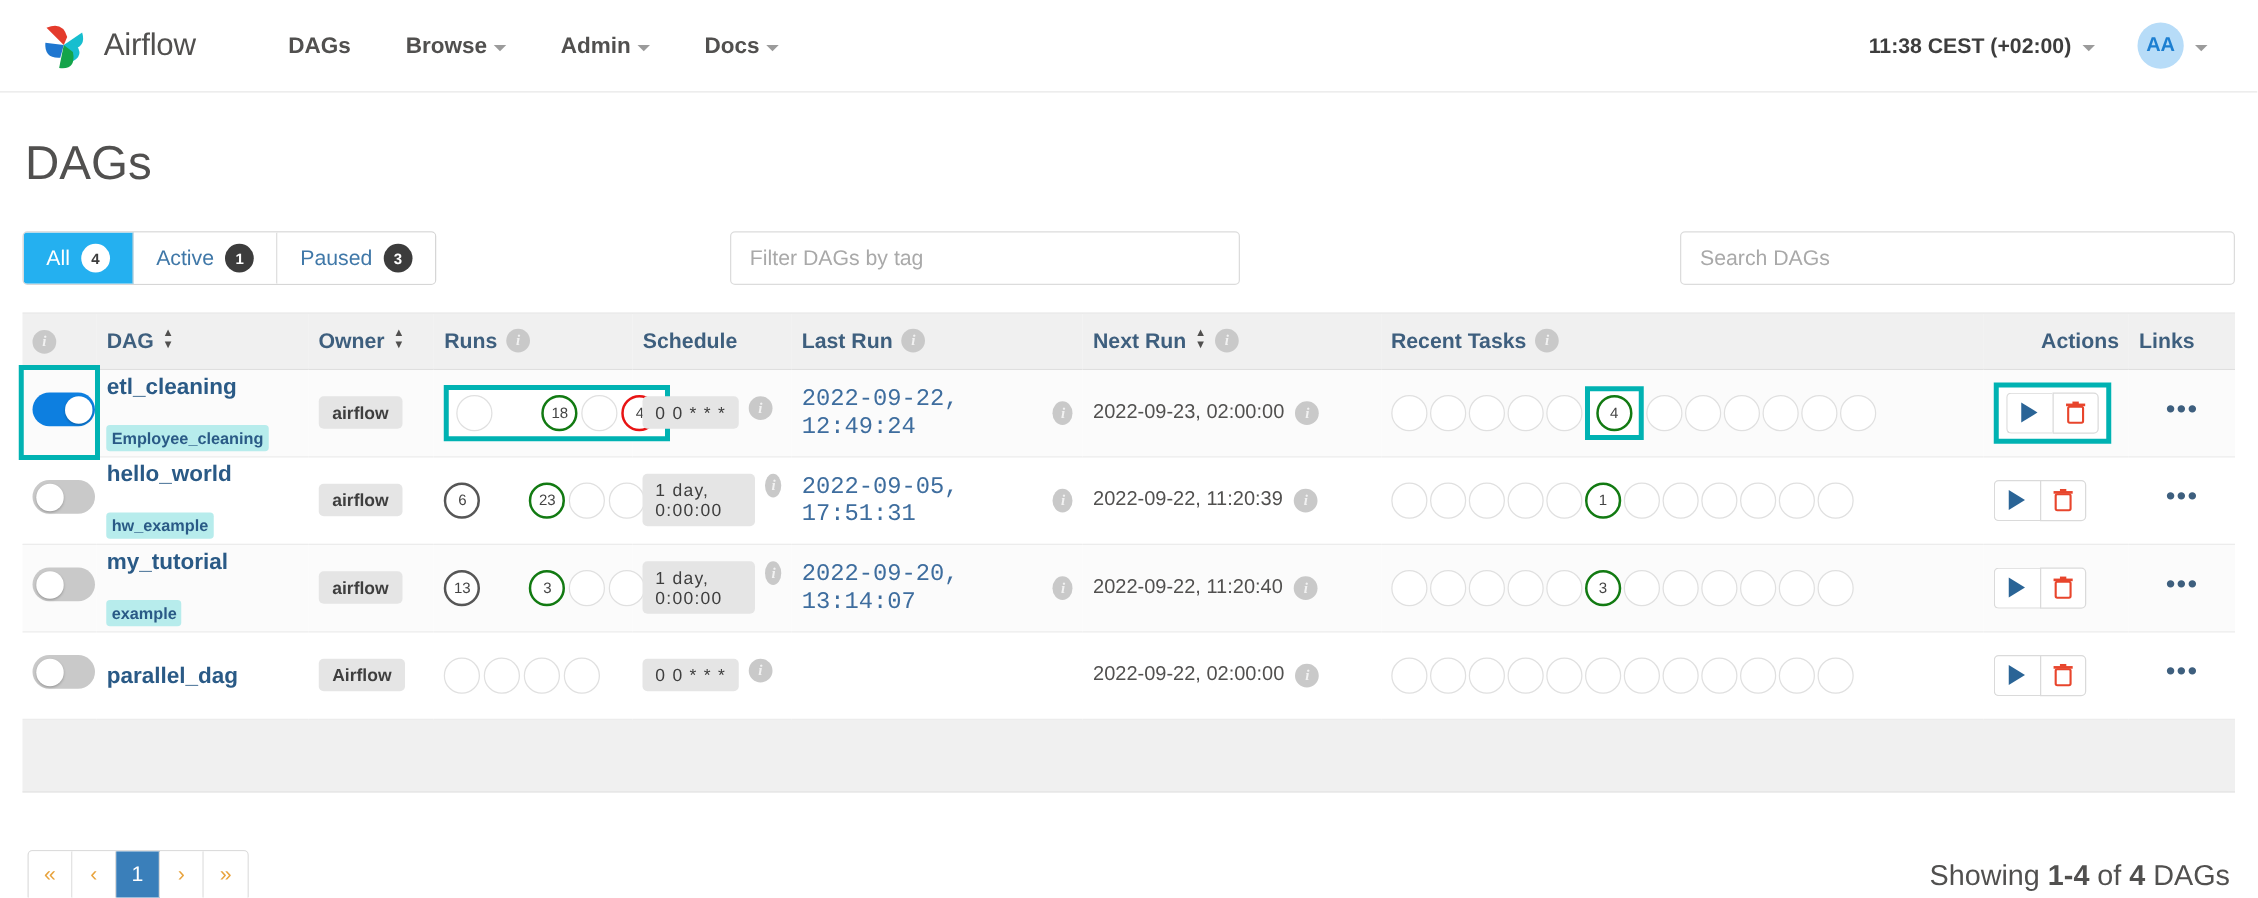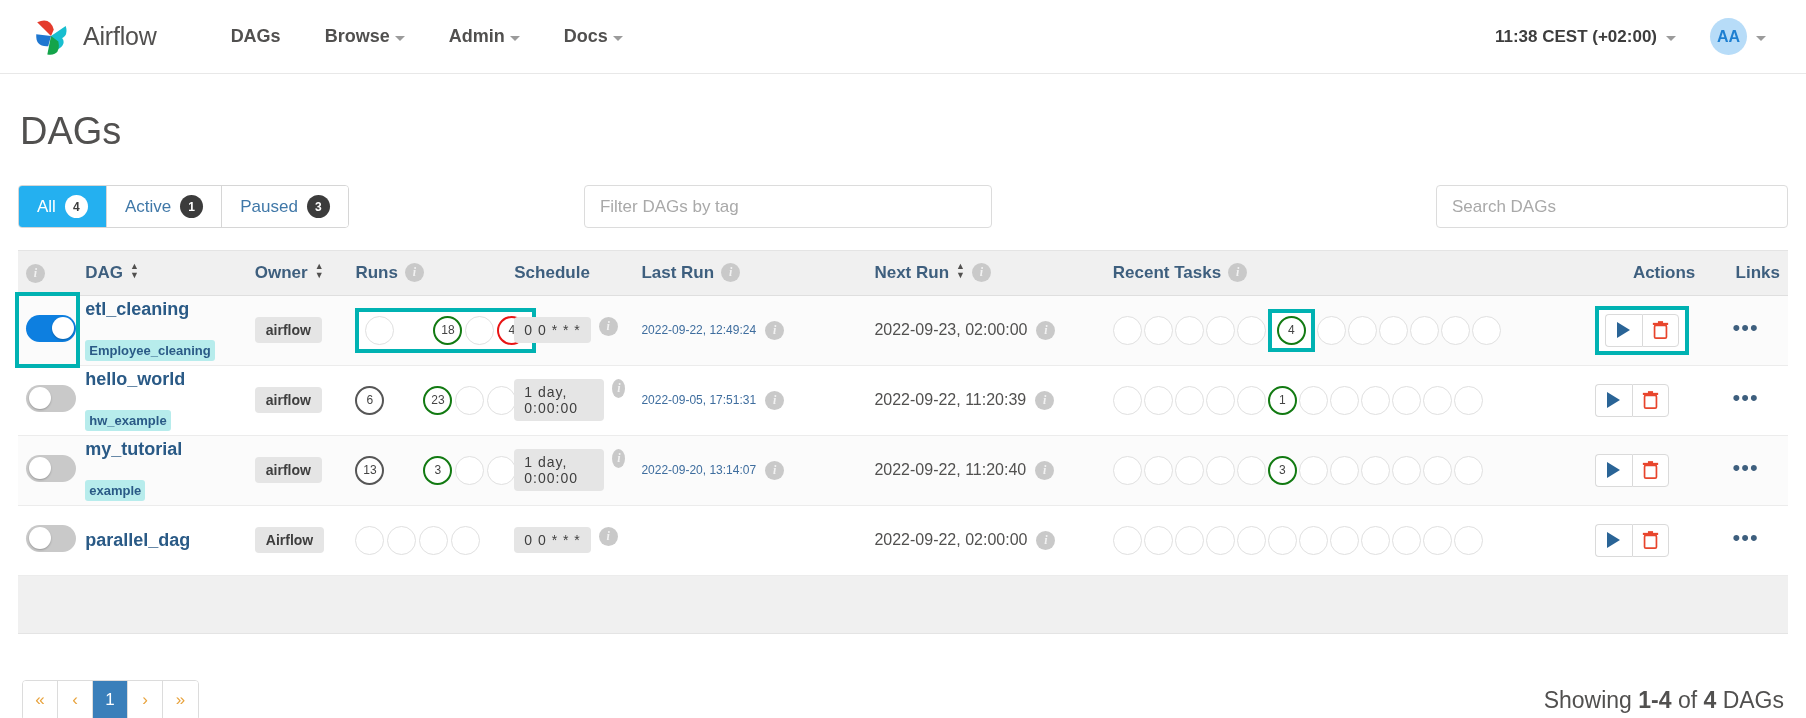--- a/index.html
+++ b/index.html
@@ -66,21 +66,21 @@
     display: flex; align-items: center; justify-content: center; padding: 0 5px;
   }
   .seg.active .badge { background: #fff; color: #3d3d3d; }
 
   .filter-input, .search-input {
     height: 43px; border: 1px solid #dcdcdc; border-radius: 4px;
     font-size: 17px; color: #51504f; padding: 0 15px;
     font-family: "Liberation Sans", sans-serif; background: #fff;
   }
   .filter-input { width: 408px; margin-left: 235px; }
-  .search-input { width: 352px; margin-left: auto; }
+  .search-input { width: 444px; margin-left: auto; }
   .filter-input::placeholder, .search-input::placeholder { color: #a9a9a9; }
 
   
   .table-wrap { margin-top: 22px; border-top: 1px solid #e4e4e4; }
   table { width: 100%; border-collapse: collapse; table-layout: fixed; }
   thead th {
     background: #f0f0f0; height: 44px;
     font-size: 17px; font-weight: bold; color: #3e5f7e;
     text-align: left; padding: 0 8px; vertical-align: middle;
     border-bottom: 1px solid #dfdfdf; white-space: nowrap;
@@ -132,21 +132,21 @@
   .circ.empty { border-width: 1.5px; }
   .circ.green { border-color: #127a12; margin-left: 36px; }
   .circ.red { border-color: #e81414; }
   .circ.dark { border-color: #565656; }
 
   .sched-pill {
     display: inline-block; background: #e5e5e5; color: #3e3e3e;
     font-size: 14px; padding: 5px 10px; border-radius: 4px; letter-spacing: 1px;
   }
   .sched-wrap { display: flex; align-items: flex-start; gap: 8px; }
-  .run-date { color: #3e6d9e; font-size: 12px; cursor: pointer; }
+  .run-date { color: #3e6d9e; font-size: 19px; cursor: pointer; font-family: Liberation Mono, monospace; }
   .date-wrap { display: flex; align-items: center; gap: 9px; }
 
   .recent-tasks { display: flex; align-items: center; gap: 2px; }
   .rt { width: 29px; height: 29px; border-radius: 50%; border: 1.5px solid #e0e0e0; background: #fff;
         display: flex; align-items: center; justify-content: center; font-size: 12px; color: #444; flex: 0 0 auto; cursor: pointer; }
   .rt.green { border: 2px solid #127a12; }
 
   .actions { display: flex; align-items: center; }
   .act-btn {
     width: 37px; height: 33px; border: 1px solid #dadada; background: #fff;
@@ -303,21 +303,21 @@
           </th>
           <th>
             <div class="hcell">
               <span>Recent Tasks</span>
               <span class="i-badge">i</span>
             </div>
           </th>
           <th style="text-align:right">
             <span>Actions</span>
           </th>
-          <th style="text-align:right">
+          <th style="text-align:left">
             <span>Links</span>
           </th>
         </tr>
       </thead>
       <tbody id="tbody">
           <tr>
             <td class="hl"><span class="toggle on"><span class="knob"></span></span></td>
             <td><a class="dag-name">etl_cleaning</a><span class="dag-tag">Employee_cleaning</span></td>
             <td><span class="owner-pill">airflow</span></td>
             <td><div class="circles hl-inline">

